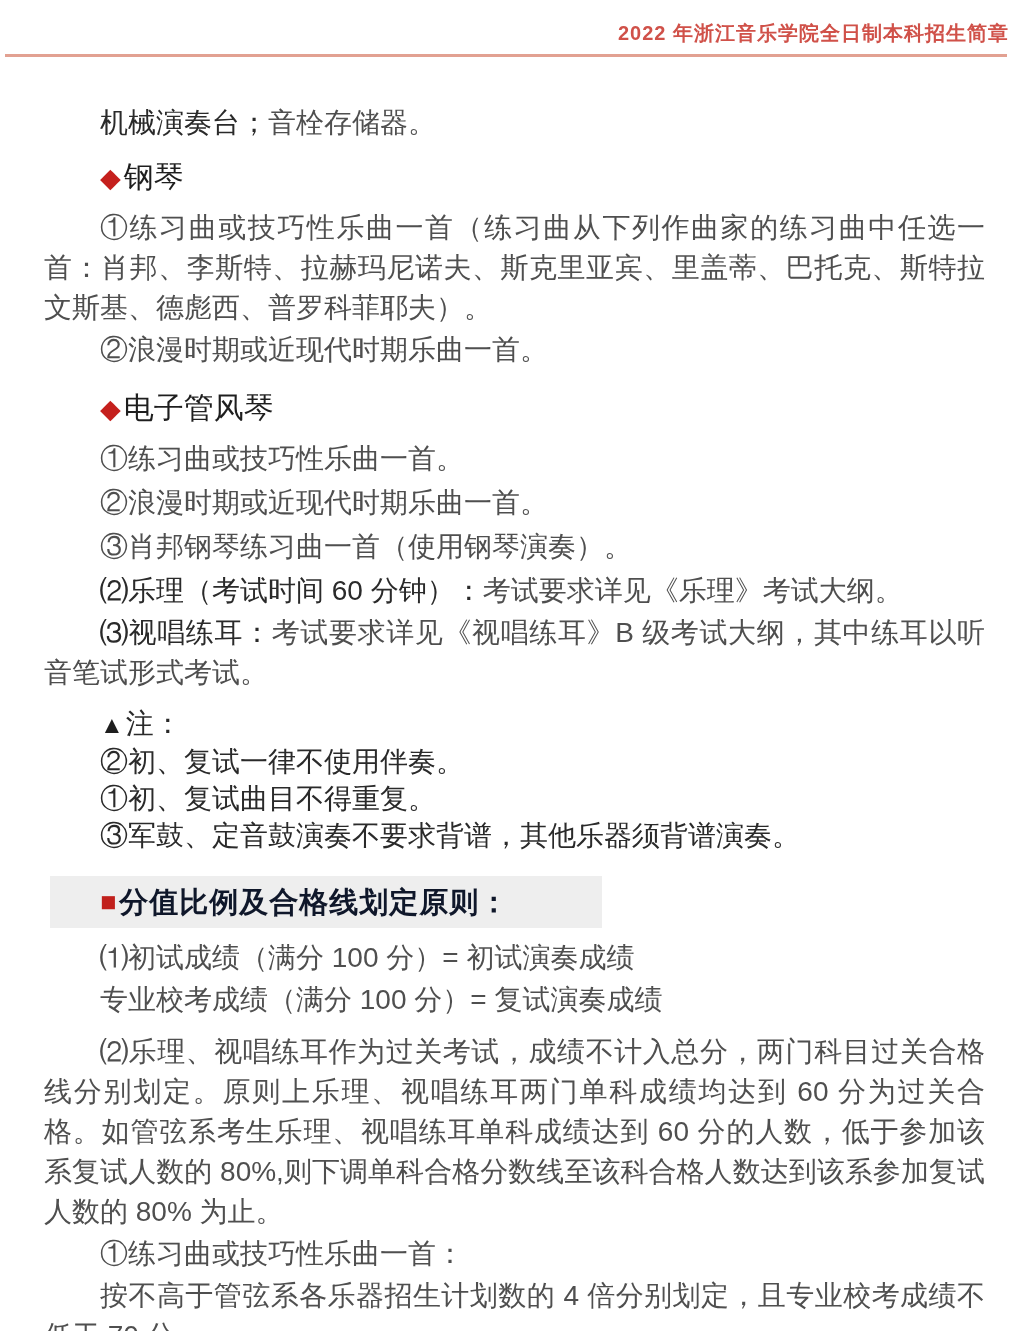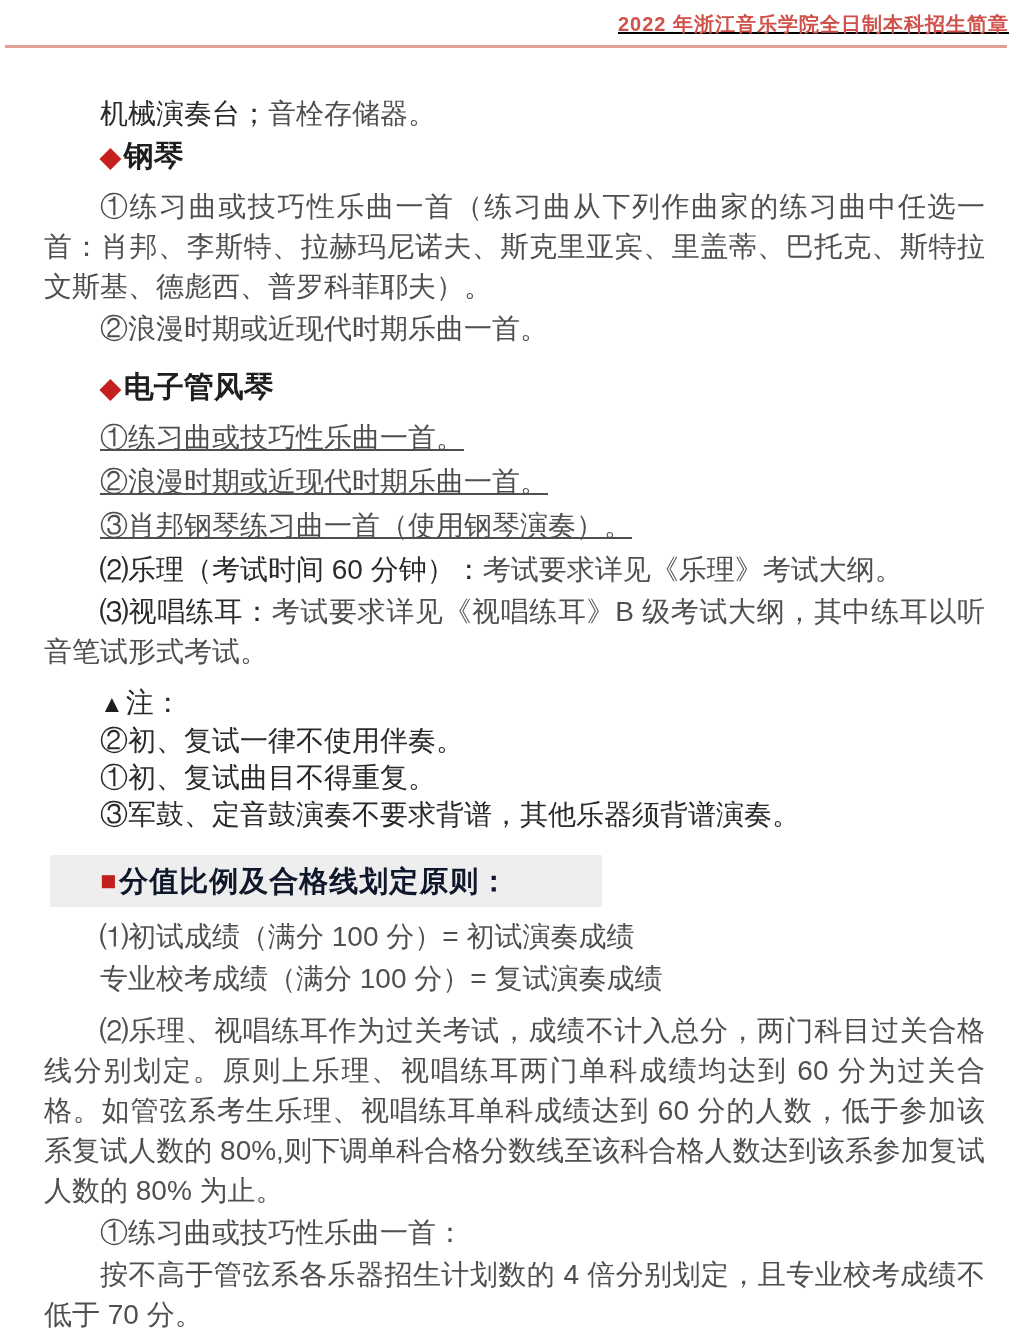--- a/index.html
+++ b/index.html
@@ -5,21 +5,21 @@
   * { margin: 0; padding: 0; box-sizing: border-box; }
   html, body { background: #ffffff; }
   body {
     width: 1023px; height: 1331px;
     font-family: "Liberation Sans", sans-serif;
     overflow: hidden;
   }
   .page { width: 1023px; height: 1331px; background: #ffffff; position: relative; }
 
   
-  .page-header { padding-top: 12px; text-decoration: underline; }
+  .page-header { padding-top: 21px; }
   .header-title {
     text-align: right;
     padding-right: 14px;
     font-size: 20px;
     font-weight: bold;
     color: #d05149;
     letter-spacing: 1px;
     line-height: 24px;
   }
   .header-rule {
@@ -35,29 +35,29 @@
     line-height: 40px;
     color: #4f4f4f;
     text-align: justify;
   }
   .para { margin: 0 0 2px 0; }
   .indent { text-indent: 2em; }
   .b { font-weight: normal; color: #2a2a2a; }
 
   .diamond-heading {
     font-size: 30px;
-    font-weight: bold;
+    font-weight: normal;
     color: #1e1e1e;
-    margin: 4px 0 12px 56px;
+    margin: 16px 0 12px 56px;
     line-height: 36px;
     text-align: left;
   }
   .diamond { color: #c5201d; font-size: 27px; margin-right: 3px; }
 
-  .organ-item { margin-bottom: 4px; text-decoration: underline; }
+  .organ-item { margin-bottom: 4px; }
 
   .note {
     margin-top: 12px;
     padding-left: 56px;
     line-height: 37px;
     text-align: left;
   }
   .note p { margin: 0; }
   .tri { color: #1e1e1e; font-size: 24px; margin-right: 2px; }
 

